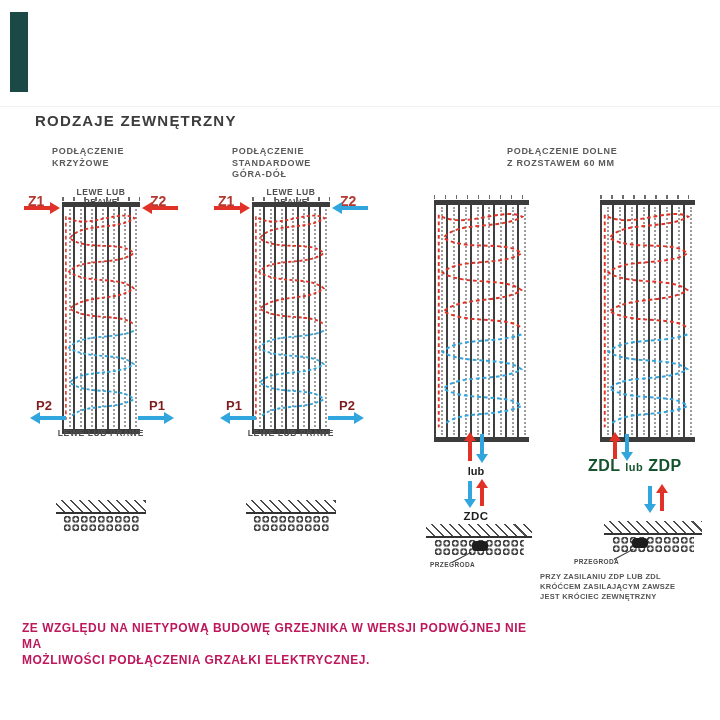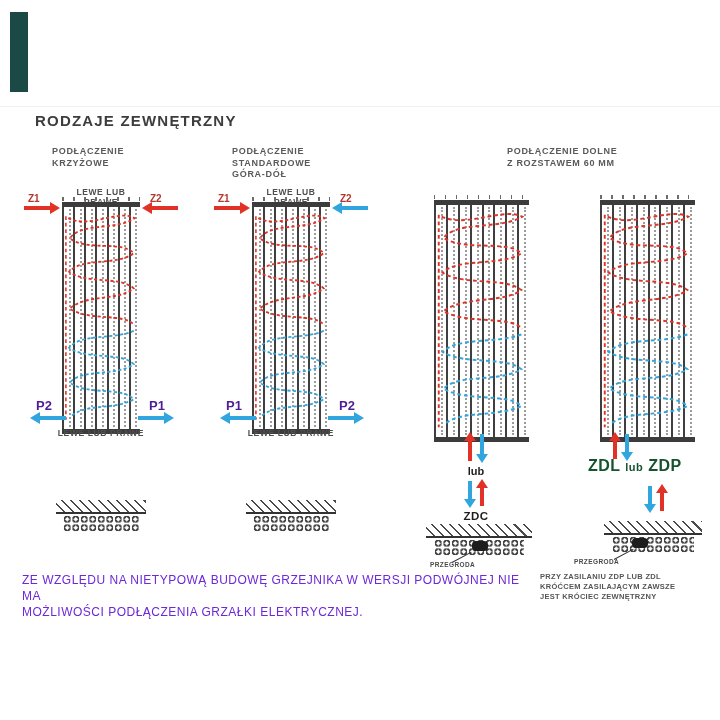--- a/index.html
+++ b/index.html
@@ -14,22 +14,22 @@
 
   .page-title { left:35px; top:112px; font-size:15px; font-weight:700;
                 letter-spacing:1.2px; color:#3d3d3d; }
 
   .sec-hdr { font-size:9px; font-weight:700; letter-spacing:.7px; color:#595959;
              line-height:11.5px; white-space:pre-line; }
 
   .small-cap { font-size:8.5px; font-weight:700; letter-spacing:.6px; color:#4f4f4f;
                text-align:center; }
 
-  .z-label { font-size:10px; font-weight:700; color:#b23830; }
-  .p-label { font-size:13px; font-weight:700; color:#4c1d95; }
+  .z-label { font-size:14px; font-weight:700; color:#b23830; }
+  .p-label { font-size:13px; font-weight:700; color:#7f1d1d; }
 
   .red  { --c:#e03226; }
   .blue { --c:#31a5dd; }
 
   .h-arrow { position:absolute; height:4px; background:var(--c); }
   .h-arrow.right::after { content:""; position:absolute; left:100%; top:-4.5px;
     border-top:6.5px solid transparent; border-bottom:6.5px solid transparent;
     border-left:10px solid var(--c); }
   .h-arrow.left::before { content:""; position:absolute; right:100%; top:-4.5px;
     border-top:6.5px solid transparent; border-bottom:6.5px solid transparent;
@@ -66,22 +66,22 @@
   .pointer-line { position:absolute; width:22px; height:1.2px; background:#333;
                   transform:rotate(-28deg); transform-origin:left center; }
 
   .lub-txt { font-size:11px; font-weight:700; color:#1d1d1d; text-align:center; }
   .zdc-txt { font-size:11.5px; font-weight:700; color:#1d1d1d; letter-spacing:.5px; text-align:center; }
   .zdl-line { font-size:16px; font-weight:800; color:#14532d; letter-spacing:.5px; white-space:nowrap; }
   .zdl-line .lub-small { font-size:11px; font-weight:700; }
 
   .note-txt { font-size:7.5px; font-weight:700; color:#555; line-height:10px;
               letter-spacing:.3px; white-space:pre-line; }
-  .footer-txt { font-size:12px; font-weight:400; color:#6d28d9; letter-spacing:.5px;
-                line-height:16px; white-space:pre-line; }
+  .footer-txt { font-size:12px; font-weight:700; color:#be185d; letter-spacing:.5px;
+                line-height:16px; white-space:pre-line;margin-top:48px; }
 </style>
 </head>
 <body>
 
 <div class="abs teal-bar"></div>
 <div class="abs hairline"></div>
 
 <div class="abs page-title">RODZAJE ZEWNĘTRZNY</div>
 
 <div class="abs sec-hdr" style="left:52px; top:146px;">PODŁĄCZENIE

